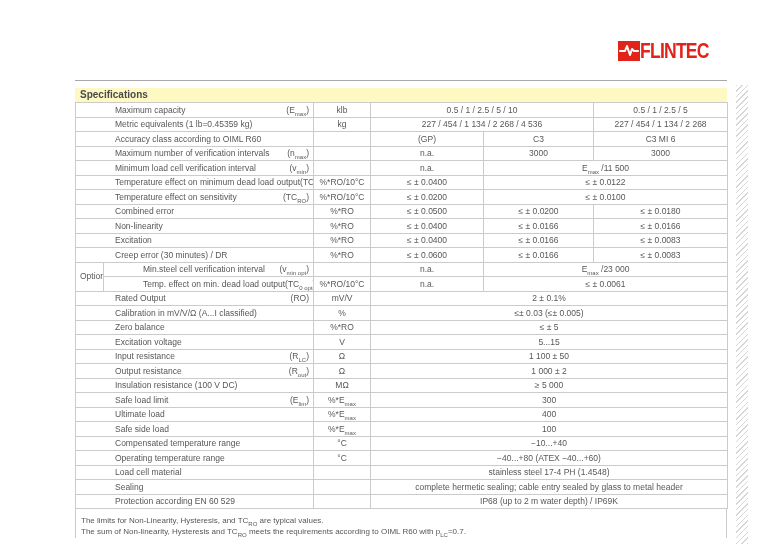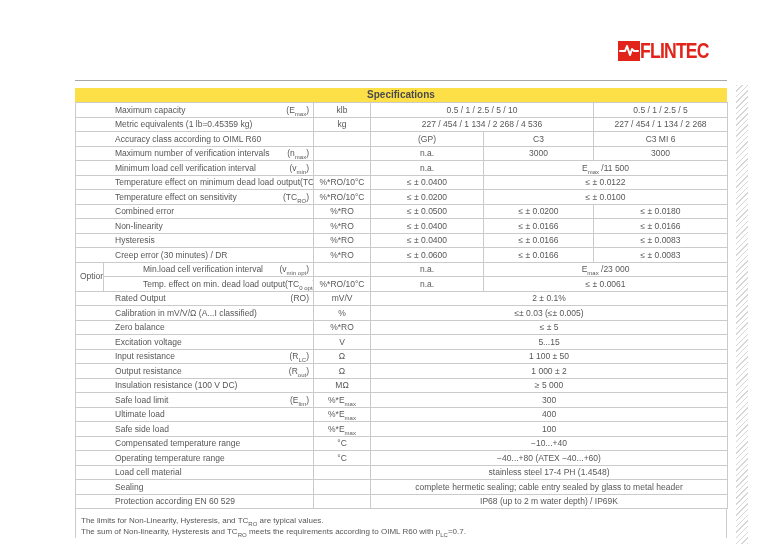--- a/index.html
+++ b/index.html
@@ -15,22 +15,22 @@
 
   
   .top-rule{position:absolute;left:75px;top:80px;width:652px;height:1px;background:#a8a8aa;}
 
   
   .stripes{position:absolute;left:736px;top:85px;width:32px;height:459px;
            background:repeating-linear-gradient(135deg,#d7d7d8 0,#d7d7d8 1px,transparent 1px,transparent 4px);}
 
   
   .spec-wrap{position:absolute;left:75px;top:88px;width:652px;}
-  .spec-header{background:#fde047;color:#4a4a4d;font-weight:bold;font-size:10px;
-               height:14px;line-height:14px;padding:0 5px;box-sizing:border-box;text-align:center;}
+  .spec-header{background:#fef9c3;color:#4a4a4d;font-weight:bold;font-size:10px;
+               height:14px;line-height:14px;padding:0 5px;box-sizing:border-box;}
 
   table.spec{border-collapse:collapse;table-layout:fixed;width:652px;font-size:8.5px;color:#57575a;}
   table.spec td{border:1px solid #cbcbcc;height:13.5px;padding:0 4px;line-height:1;overflow:hidden;white-space:nowrap;}
   td.c-label{text-align:left;}
   td.c-label .lf{display:flex;justify-content:space-between;align-items:baseline;margin-left:35px;}
   td.c-opt{text-align:center;padding:0 3px;}
   td.c-unit,td.c-val{text-align:center;}
   sub{font-size:6px;line-height:0;}
 
   
@@ -167,21 +167,21 @@
               </span>
             </td>
             <td class="c-unit">%*RO</td>
             <td class="c-val">≤ ± 0.0400</td>
             <td class="c-val">≤ ± 0.0166</td>
             <td class="c-val">≤ ± 0.0166</td>
           </tr>
           <tr>
             <td class="c-label" colspan="2">
               <span class="lf">
-                <span>Hysteresis</span>
+                <span>Excitation</span>
                 <span></span>
               </span>
             </td>
             <td class="c-unit">%*RO</td>
             <td class="c-val">≤ ± 0.0400</td>
             <td class="c-val">≤ ± 0.0166</td>
             <td class="c-val">≤ ± 0.0083</td>
           </tr>
           <tr>
             <td class="c-label" colspan="2">
@@ -192,21 +192,21 @@
             </td>
             <td class="c-unit">%*RO</td>
             <td class="c-val">≤ ± 0.0600</td>
             <td class="c-val">≤ ± 0.0166</td>
             <td class="c-val">≤ ± 0.0083</td>
           </tr>
           <tr>
             <td class="c-opt" rowspan="2">Option</td>
             <td class="c-label" colspan="1">
               <span class="lf">
-                <span>Min.load cell verification interval</span>
+                <span>Min.steel cell verification interval</span>
                 <span>(v<sub>min opt</sub>)</span>
               </span>
             </td>
             <td class="c-unit"></td>
             <td class="c-val">n.a.</td>
             <td class="c-val" colspan="2">E<sub>max</sub> /23 000</td>
           </tr>
           <tr>
             <td class="c-label" colspan="1">
               <span class="lf">

